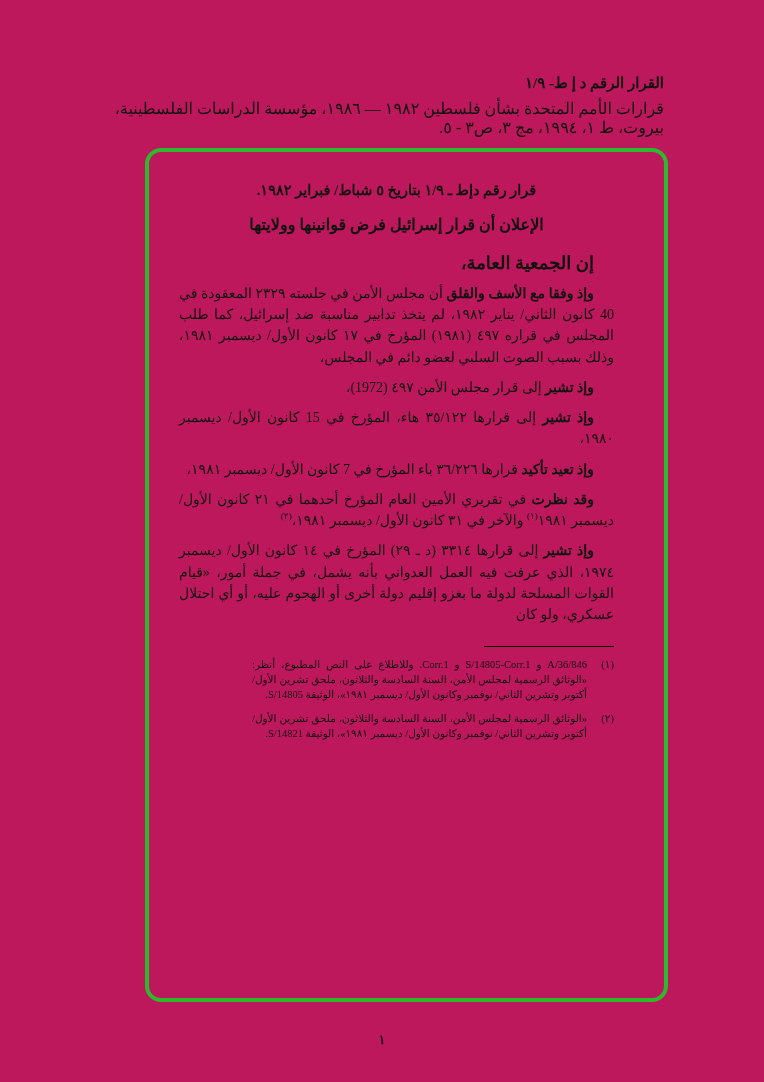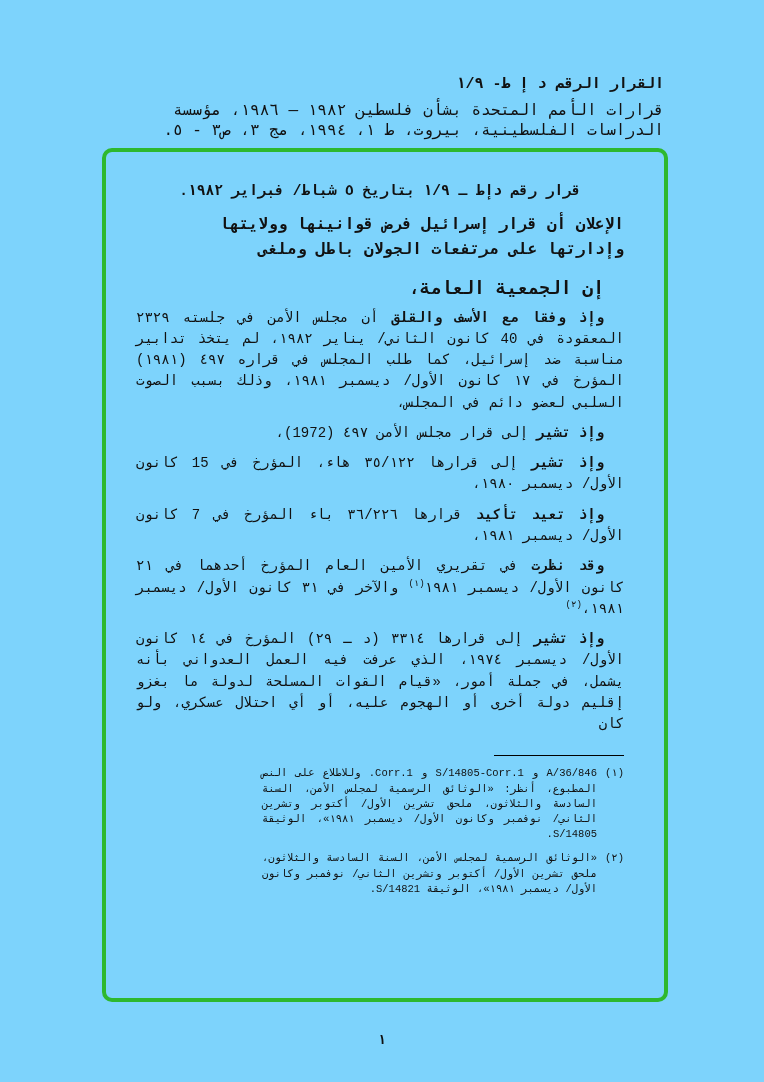--- a/index.html
+++ b/index.html
@@ -1,21 +1,21 @@
 <!DOCTYPE html>
 <html lang="ar" dir="rtl"><head>
 <meta charset="utf-8">
 <style>
   html, body { margin: 0; padding: 0; background: #ffffff; }
   .page {
     position: relative;
     width: 764px;
     height: 1082px;
-    background: #7dd3fc;
-    font-family: Liberation Mono, monospace;
+    background: #be185d;
+    font-family: Liberation Serif, serif;
     direction: rtl;
     color: #111;
     overflow: hidden;
   }
   .header {
     position: absolute;
     top: 74px;
     right: 100px;
     left: 98px;
   }
@@ -27,37 +27,37 @@
   .header-source {
     font-size: 16px;
     margin-top: 7px;
     text-align: right;
     letter-spacing: 0.1px;
   }
   .green-box {
     position: absolute;
     top: 148px;
     right: 96px;
-    width: 566px;
+    width: 523px;
     height: 854px;
     box-sizing: border-box;
     border: 4px solid #2eb82e;
-    border-radius: 10px;
-    padding: 26px 40px 18px 30px;
+    border-radius: 16px;
+    padding: 26px 50px 18px 30px;
   }
   .date-line {
     font-weight: bold;
     font-size: 14.5px;
     text-align: center;
     margin: 4px 0 14px 0;
   }
   .doc-title {
     font-weight: bold;
     font-size: 16px;
-    text-align: right;
+    text-align: center;
     line-height: 1.55;
   }
   .opening {
     font-weight: bold;
     font-size: 18px;
     margin: 14px 0 6px 0;
     text-indent: 20px;
   }
   .body-para {
     font-size: 14px;
@@ -107,21 +107,20 @@
   <div class="header">
     <div class="header-title">القرار الرقم د إ ط- ١/٩</div>
     <div class="header-source">قرارات الأمم المتحدة بشأن فلسطين ١٩٨٢ — ١٩٨٦، مؤسسة الدراسات الفلسطينية، بيروت، ط ١، ١٩٩٤، مج ٣، ص٣ - ٥.</div>
   </div>
 
   <div class="green-box">
 
     <p class="date-line">قرار رقم دإط ـ ١/٩ بتاريخ ٥ شباط/ فبراير ١٩٨٢.</p>
 
     <div class="doc-title">الإعلان أن قرار إسرائيل فرض قوانينها وولايتها</div>
-    <div class="doc-title">وإدارتها على مرتفعات الجولان باطل وملغى</div>
 
     <p class="opening">إن الجمعية العامة،</p>
 
 
     <p class="body-para"><span class="lead">وإذ وفقا مع الأسف والقلق</span><span> أن مجلس الأمن في جلسته ٢٣٢٩ المعقودة في 40 كانون الثاني/ يناير ١٩٨٢، لم يتخذ تدابير مناسبة ضد إسرائيل، كما طلب المجلس في قراره ٤٩٧ (١٩٨١) المؤرخ في ١٧ كانون الأول/ ديسمبر ١٩٨١، وذلك بسبب الصوت السلبي لعضو دائم في المجلس،</span></p>
 
     <p class="body-para"><span class="lead">وإذ تشير</span><span> إلى قرار مجلس الأمن ٤٩٧ (1972)،</span></p>
 
     <p class="body-para"><span class="lead">وإذ تشير</span><span> إلى قرارها ٣٥/١٢٢ هاء، المؤرخ في 15 كانون الأول/ ديسمبر ١٩٨٠،</span></p>
 

